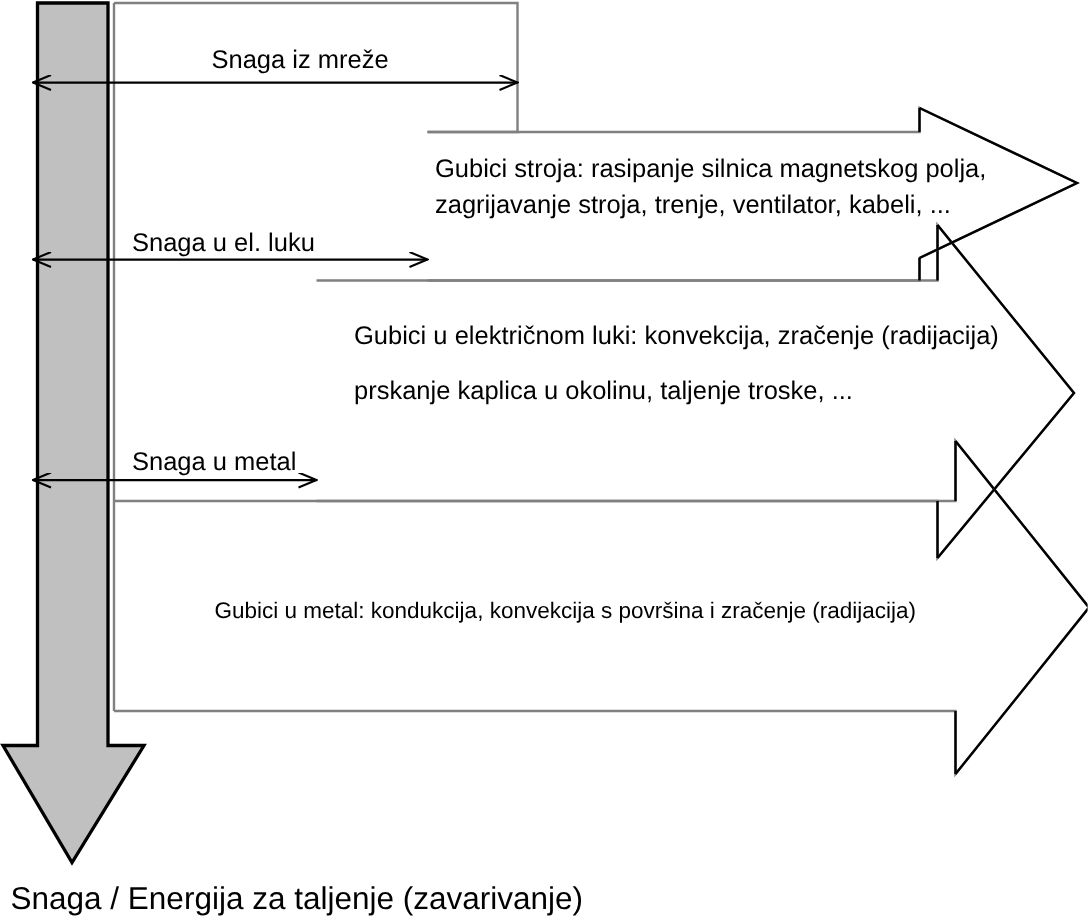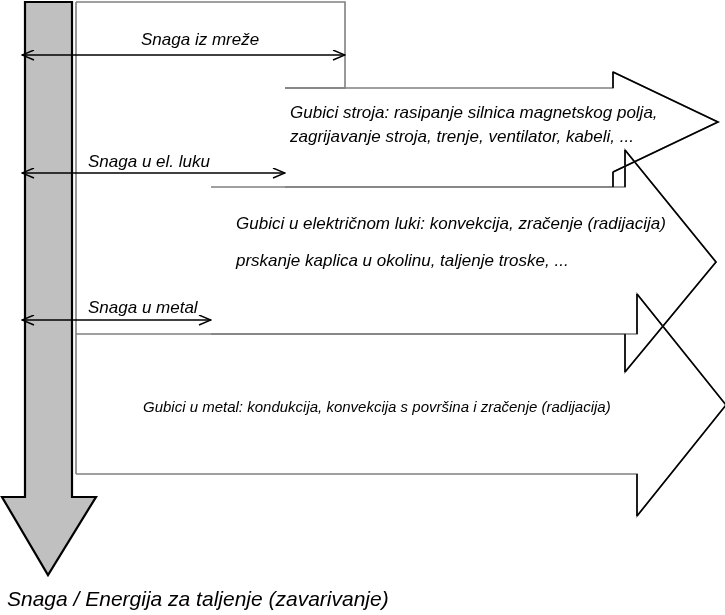--- a/index.html
+++ b/index.html
@@ -10,21 +10,20 @@
   body {
     width: 725px;
     height: 615px;
     overflow: hidden;
     font-family: "Liberation Sans", sans-serif;
   }
   #diagram-root {
     position: relative;
     width: 725px;
     height: 615px;
-    font-style: italic;
   }
   #diagram-svg {
     position: absolute;
     left: 0;
     top: 0;
     width: 725px;
     height: 615px;
   }
   .dgm-text {
     font-family: "Liberation Sans", sans-serif;

